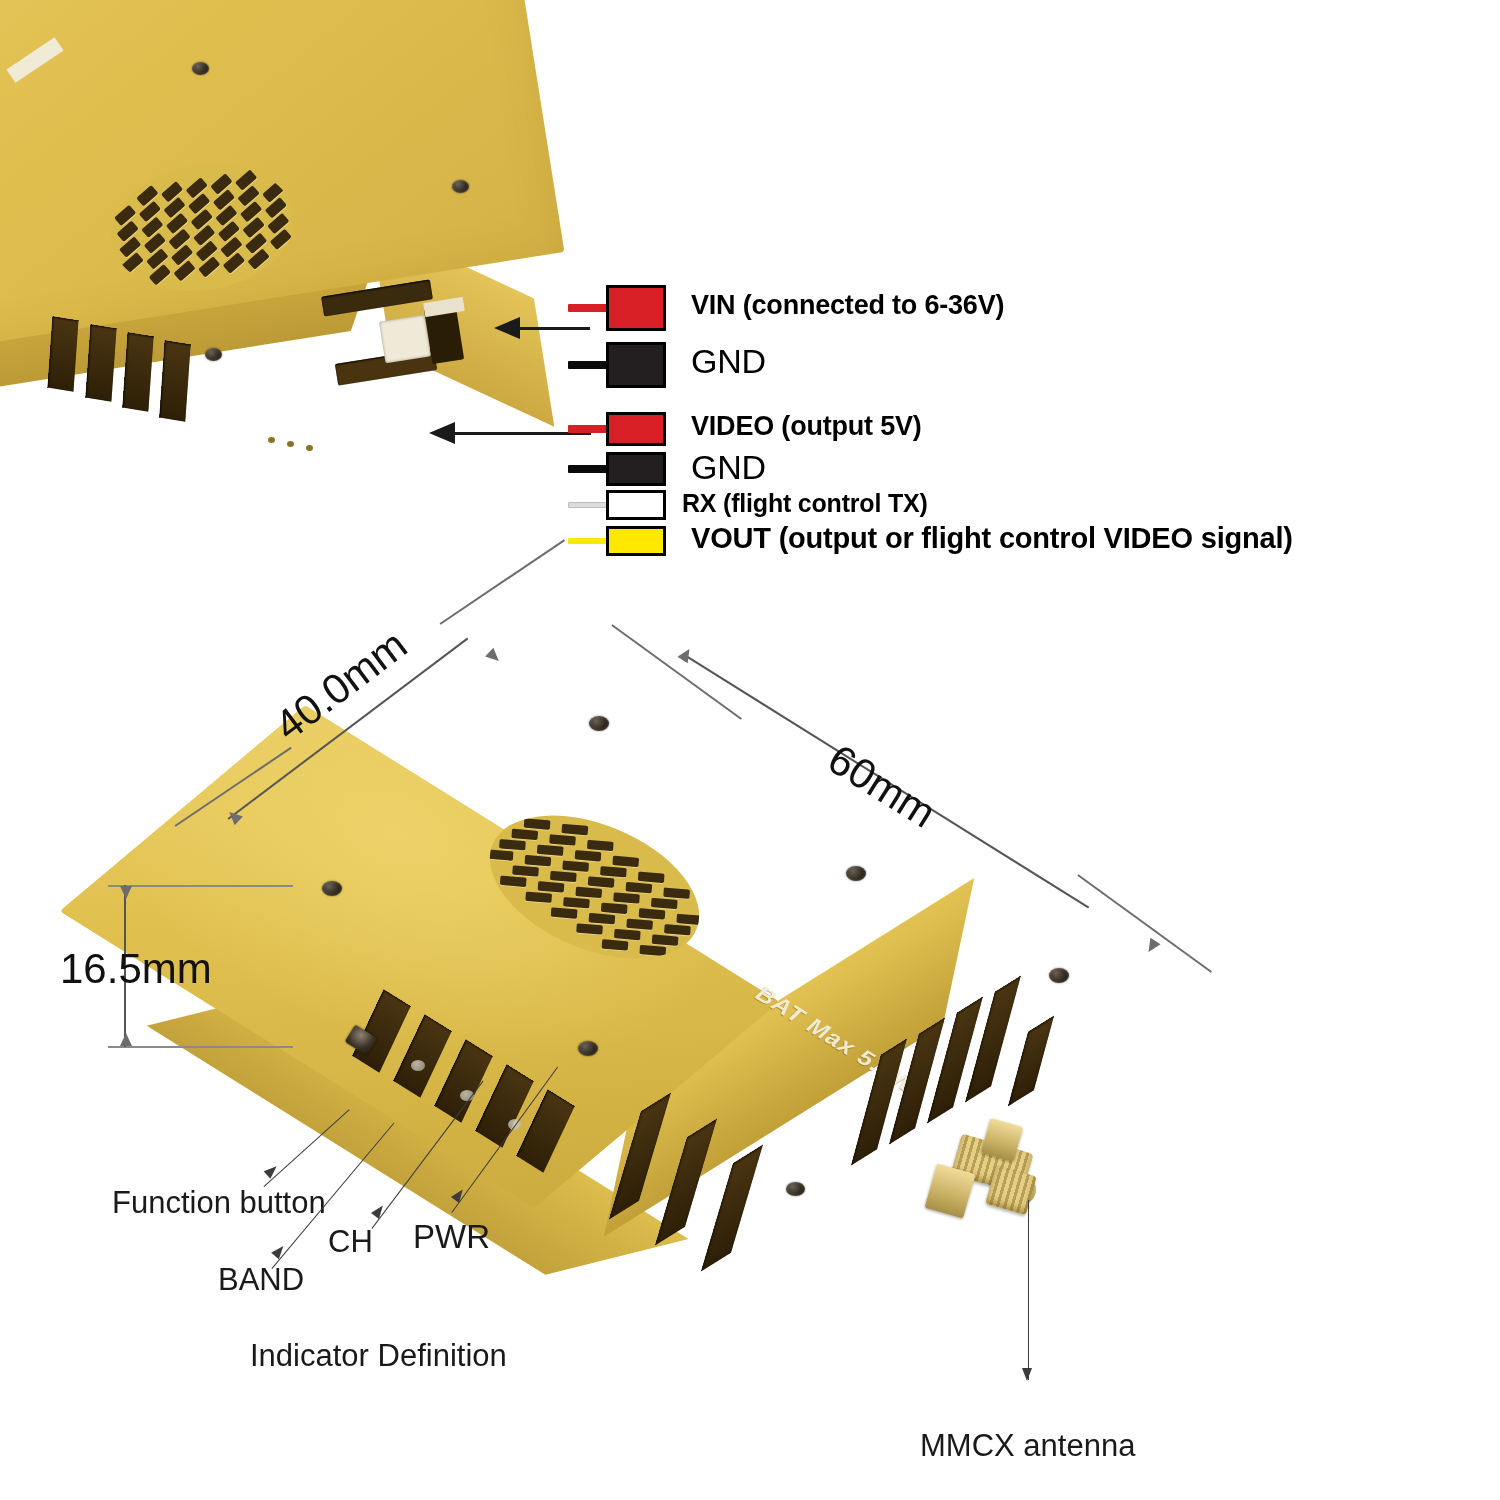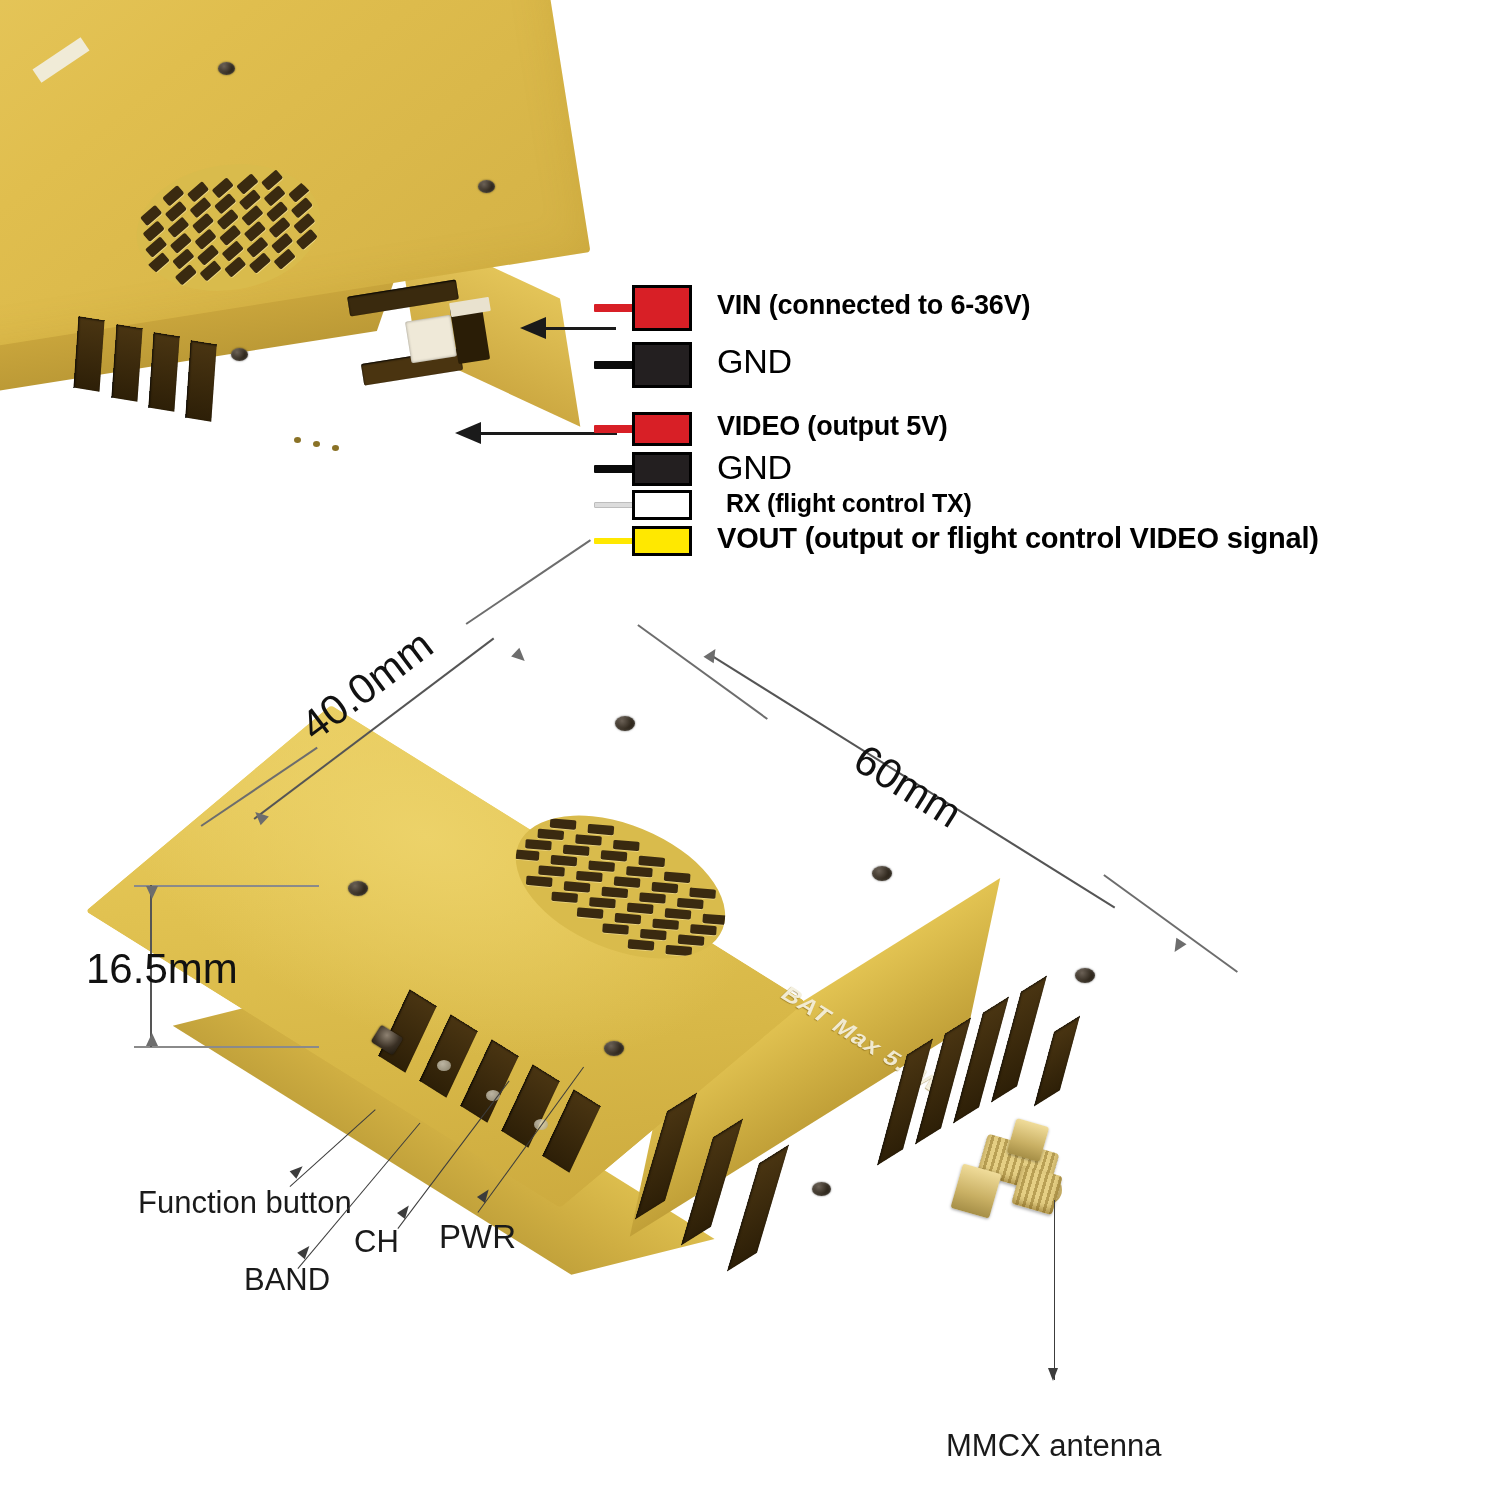--- a/index.html
+++ b/index.html
@@ -3,21 +3,21 @@
 <meta charset="utf-8">
 <style>
   html,body{margin:0;padding:0;}
   body{
     width:1500px;height:1500px;
     background:#ffffff;
     font-family:"Liberation Sans",sans-serif;
     overflow:hidden;
     position:relative;
   }
-  #stage{position:absolute;inset:0;width:1192px;height:1500px;margin-left:26px;}
+  #stage{position:absolute;inset:0;width:1192px;height:1500px;}
 
   
   #legend{position:absolute;left:568px;top:278px;width:900px;}
   .conn-wrap{position:absolute;display:flex;align-items:center;}
   .conn-wire{height:8px;width:40px;border-radius:1px;}
   .conn-wire.thin{height:6px;}
   .conn-block{
     width:60px;height:46px;border:3px solid #000;box-sizing:border-box;
     margin-left:-2px;
   }
@@ -288,21 +288,21 @@
         <div class="conn-block sm" style="background:#231f20;"></div>
       </div>
       <div class="legend-label" style="left:123px;top:170px;font-size:34px;font-weight:400;">
         <span>GND</span>
       </div>
 
       <div class="conn-wrap" style="left:0px;top:212px;">
         <div class="conn-wire thin" style="background:#dcdcdc;border:1px solid #bdbdbd;box-sizing:border-box;"></div>
         <div class="conn-block xs" style="background:#ffffff;"></div>
       </div>
-      <div class="legend-label" style="left:132px;top:211px;font-size:25px;">
+      <div class="legend-label" style="left:114px;top:211px;font-size:25px;">
         <span>RX</span>
         <span class="sub"> (flight control TX)</span>
       </div>
 
       <div class="conn-wrap" style="left:0px;top:248px;">
         <div class="conn-wire thin" style="background:#ffe800;"></div>
         <div class="conn-block xs" style="background:#ffe800;"></div>
       </div>
       <div class="legend-label" style="left:123px;top:244px;font-size:29px;font-weight:700;">
         <span>VOUT</span>
@@ -445,20 +445,21 @@
     <div class="leader-head" style="left:370px;top:1216px;transform:rotate(-143deg);"></div>
   </div>
   <div class="callout" style="left:328px;top:1224px;font-size:31px;">CH</div>
 
   <div>
     <div class="leader" style="left:452px;top:1212px;width:180px;transform:rotate(-54deg);"></div>
     <div class="leader-head" style="left:450px;top:1200px;transform:rotate(-144deg);"></div>
   </div>
   <div class="callout" style="left:413px;top:1218px;font-size:33px;">PWR</div>
 
+  <div class="callout" style="left:250px;top:1338px;font-size:31px;">Indicator Definition</div>
 
   <div>
     <div class="leader" style="left:1029px;top:1200px;width:180px;transform:rotate(90deg);transform-origin:left top;"></div>
     <div class="leader-head" style="left:1022px;top:1368px;"></div>
   </div>
   <div class="callout" style="left:920px;top:1428px;font-size:31px;">MMCX antenna</div>
 
 </div>
 
 </body></html>

